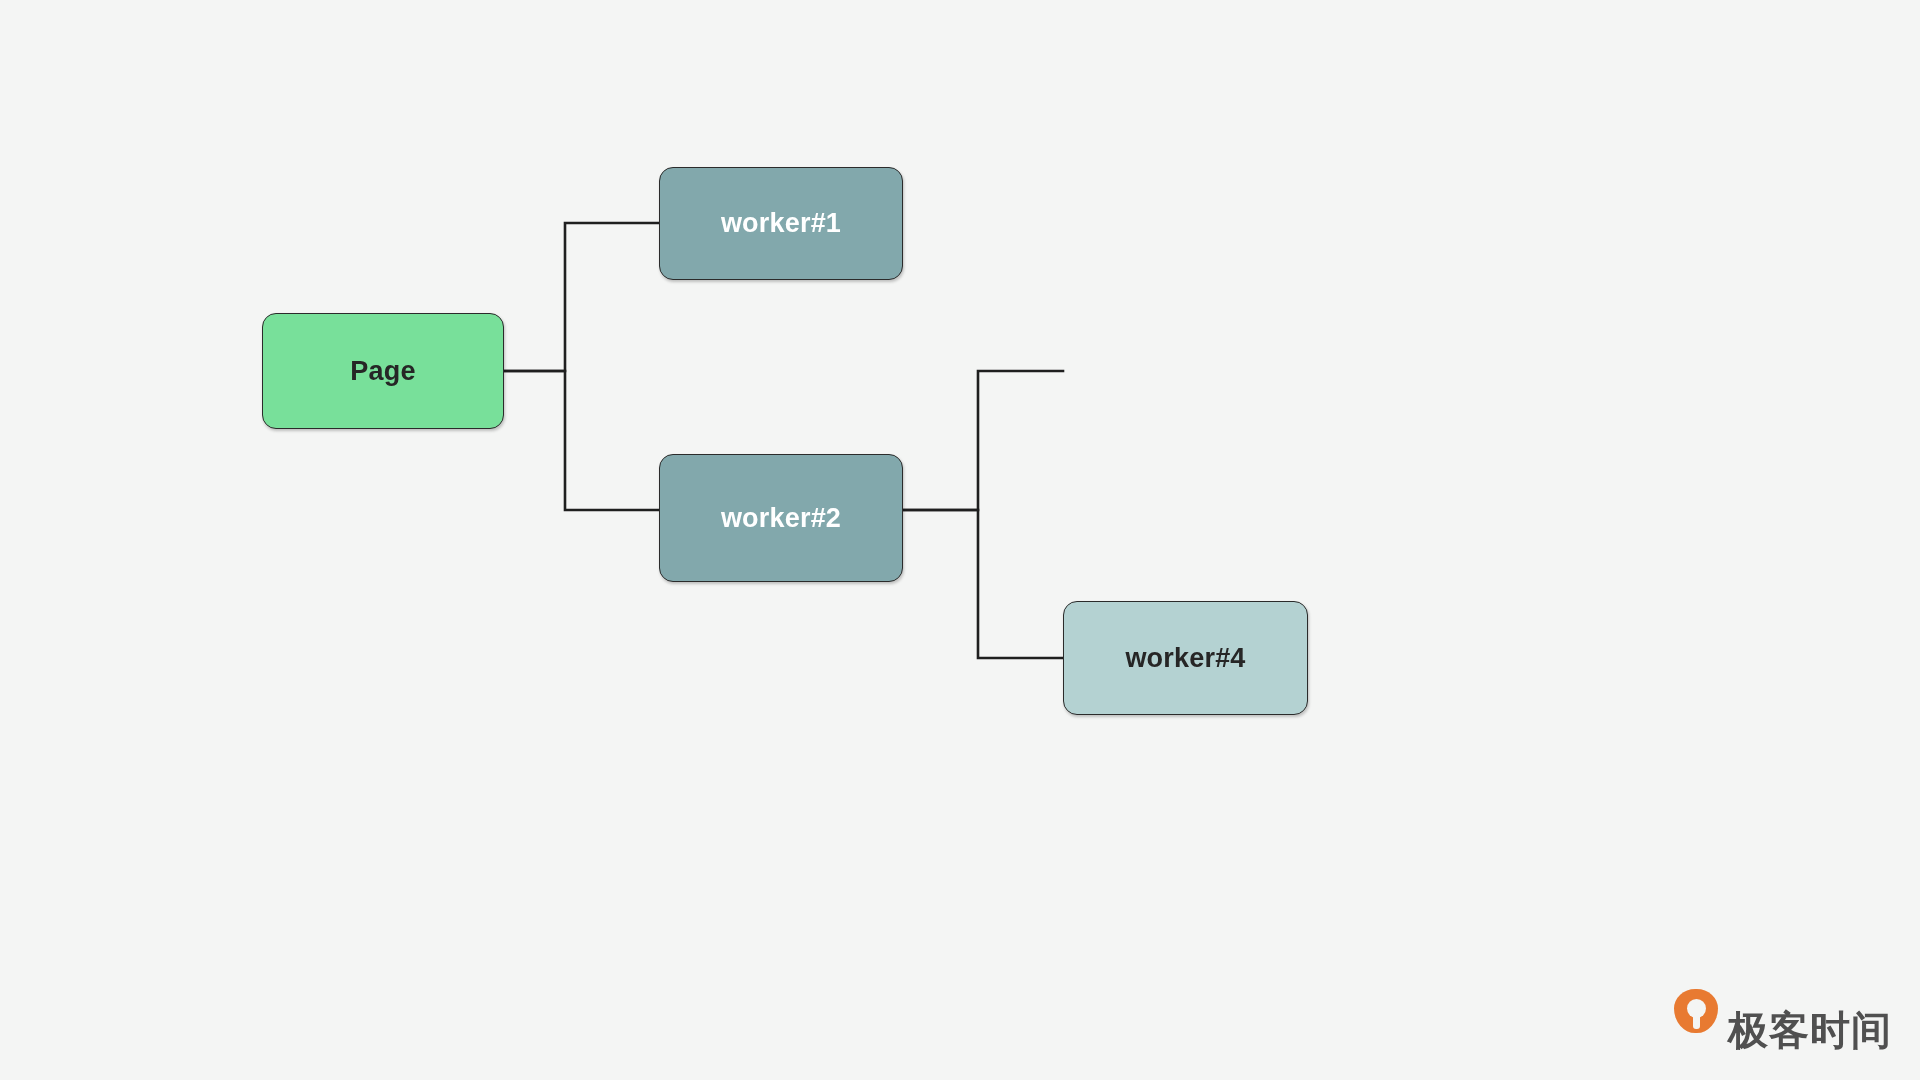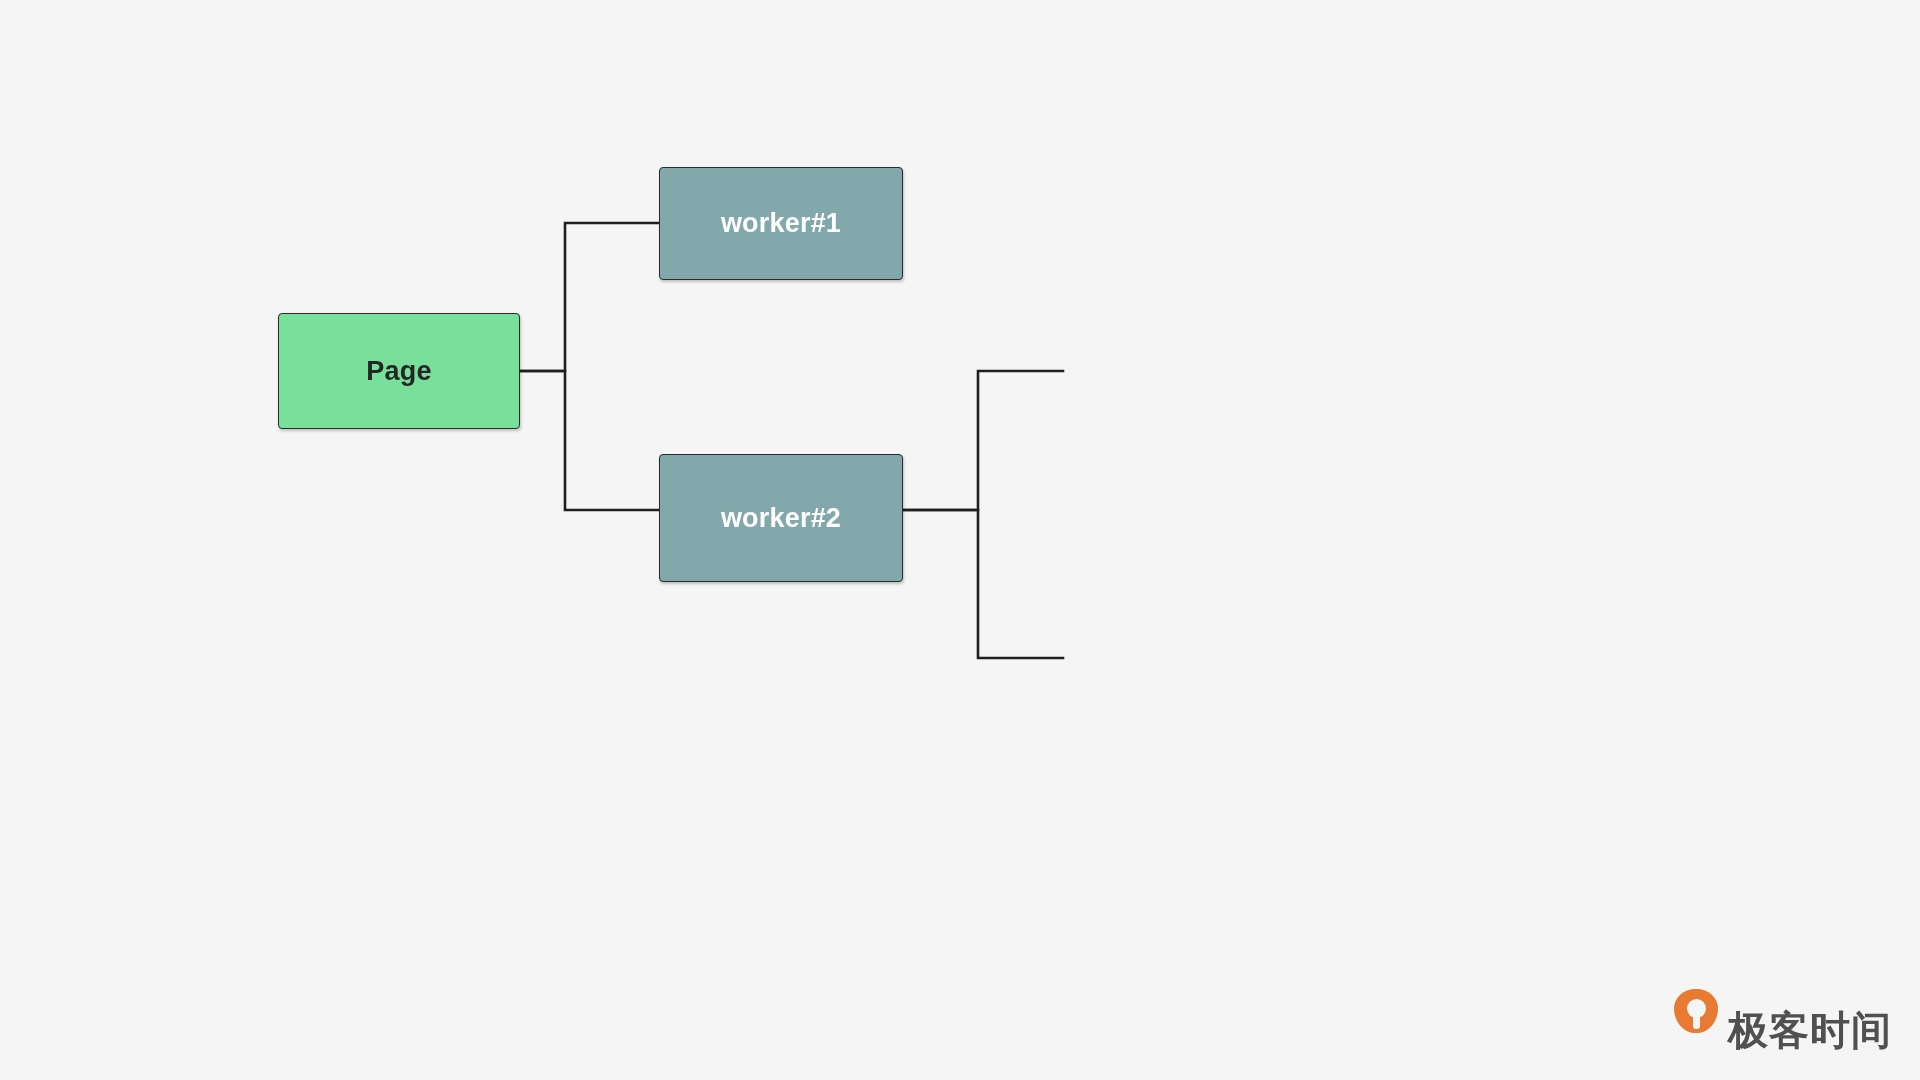--- a/index.html
+++ b/index.html
@@ -29,34 +29,33 @@
     z-index: 1;
   }
   
   .node {
     position: absolute;
     z-index: 2;
     box-sizing: border-box;
     display: flex;
     align-items: center;
     justify-content: center;
-    border-radius: 4px;
+    border-radius: 14px;
     border: 1.6px solid #2b2b2b;
     box-shadow: 1px 2px 3px rgba(0,0,0,0.22);
   }
   .node .node-label {
     font-size: 27px;
     font-weight: bold;
     letter-spacing: 0.2px;
     white-space: nowrap;
     user-select: none;
   }
   .node.root {
     background: #78e09a;
-    margin-left: 16px;
   }
   .node.root .node-label {
     color: #262626;
   }
   .node.worker-mid {
     background: #82a8ac;
   }
   .node.worker-mid .node-label {
     color: #ffffff;
   }
@@ -149,20 +148,23 @@
 
   <div class="node worker-mid" id="node-worker1">
     <span class="node-label">worker#1</span>
   </div>
 
   <div class="node worker-mid" id="node-worker2">
     <span class="node-label">worker#2</span>
   </div>
 
 
+  <div class="node worker-leaf" id="node-worker4">
+    <span class="node-label">worker#4</span>
+  </div>
 
   <div id="watermark">
     <span class="wm-mark">
       <span class="wm-drop"></span>
       <span class="wm-hole"></span>
       <span class="wm-tail"></span>
     </span>
     <span class="wm-text">极客时间</span>
   </div>
 

